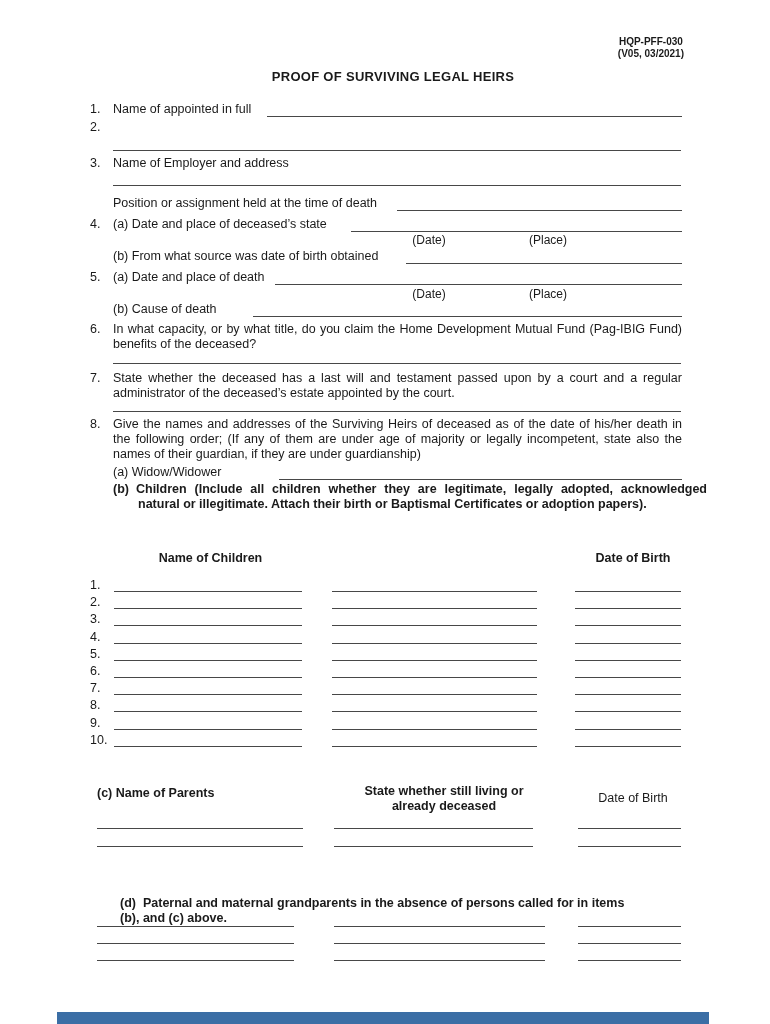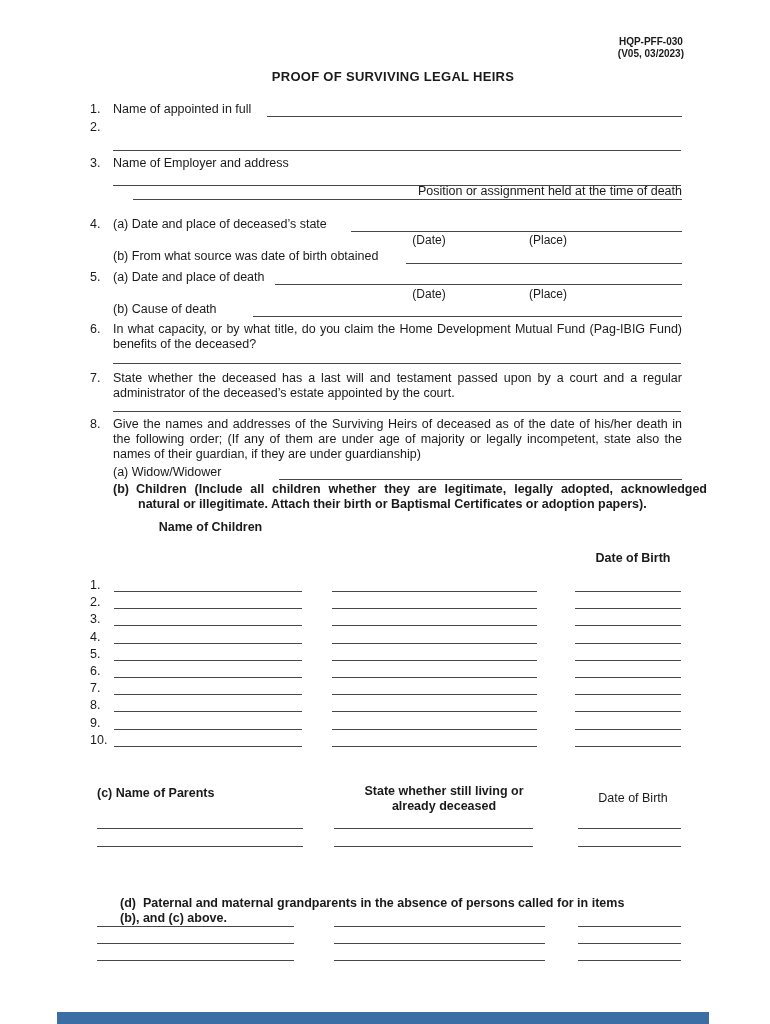--- a/index.html
+++ b/index.html
@@ -27,42 +27,42 @@
   .rownum { position:absolute; width:26px; }
   .bottom-bar { position:absolute; left:57px; top:1012px; width:652px; height:12px; }
 </style>
 </head>
 <body>
 
 <div class="page">
 
   <div class="abs form-code">
     <div>HQP-PFF-030</div>
-    <div>(V05, 03/2023)</div>
+    <div>(V05, 03/2021)</div>
   </div>
 
   <div class="abs title">PROOF OF SURVIVING LEGAL HEIRS</div>
 
   <div class="irow" style="top:102px;left:90px;width:592px;">
     <span class="num">1.</span>
     <span class="lbl">Name of appointed in full</span>
     <span class="fill" style="margin-left:16px;"></span>
   </div>
 
   <div class="irow" style="top:120px;left:90px;width:592px;">
     <span class="num">2.</span>
   </div>
   <div class="uline" style="left:113px;top:137px;width:568px;"></div>
 
   <div class="irow" style="top:156px;left:90px;width:592px;">
     <span class="num">3.</span>
     <span class="lbl">Name of Employer and address</span>
   </div>
   <div class="uline" style="left:113px;top:172px;width:568px;"></div>
-  <div class="irow" style="top:184px;left:113px;width:569px;flex-direction:column;">
+  <div class="irow" style="top:196px;left:113px;width:569px;">
     <span class="lbl">Position or assignment held at the time of death</span>
     <span class="fill" style="margin-left:20px;"></span>
   </div>
 
   <div class="irow" style="top:217px;left:90px;width:592px;">
     <span class="num">4.</span>
     <span class="lbl">(a) Date and place of deceased’s state</span>
     <span class="fill" style="margin-left:24px;"></span>
   </div>
   <div class="cap" style="left:403px;top:233px;width:52px;">(Date)</div>
@@ -101,21 +101,21 @@
     <p class="para" style="width:572px;">Give the names and addresses of the Surviving Heirs of deceased as of the date of his/her death in the following order; (If any of them are under age of majority or legally incompetent, state also the names of their guardian, if they are under guardianship)</p>
   </div>
   <div class="irow" style="top:465px;left:113px;width:569px;">
     <span class="lbl">(a) Widow/Widower</span>
     <span class="fill" style="margin-left:58px;"></span>
   </div>
   <p class="abs para hang" style="top:482px;left:113px;width:569px;margin:0;">
     <span class="prefix">(b)</span><span>Children (Include all children whether they are legitimate, legally adopted, acknowledged natural or illegitimate. Attach their birth or Baptismal Certificates or adoption papers).</span>
   </p>
 
-  <div class="th" style="left:128px;top:520px;width:165px;">Name of Children</div>
+  <div class="th" style="left:128px;top:551px;width:165px;">Name of Children</div>
   <div class="th" style="left:577px;top:551px;width:112px;">Date of Birth</div>
   <div id="children-rows">
       <div class="rownum" style="left: 90px; top: 578px;">1.</div>
       <div class="uline" style="left: 114px; top: 578px; width: 188px;"></div>
       <div class="uline" style="left: 332px; top: 578px; width: 205px;"></div>
       <div class="uline" style="left: 575px; top: 578px; width: 106px;"></div>
       <div class="rownum" style="left: 90px; top: 595px;">2.</div>
       <div class="uline" style="left: 114px; top: 595px; width: 188px;"></div>
       <div class="uline" style="left: 332px; top: 595px; width: 205px;"></div>
       <div class="uline" style="left: 575px; top: 595px; width: 106px;"></div>

